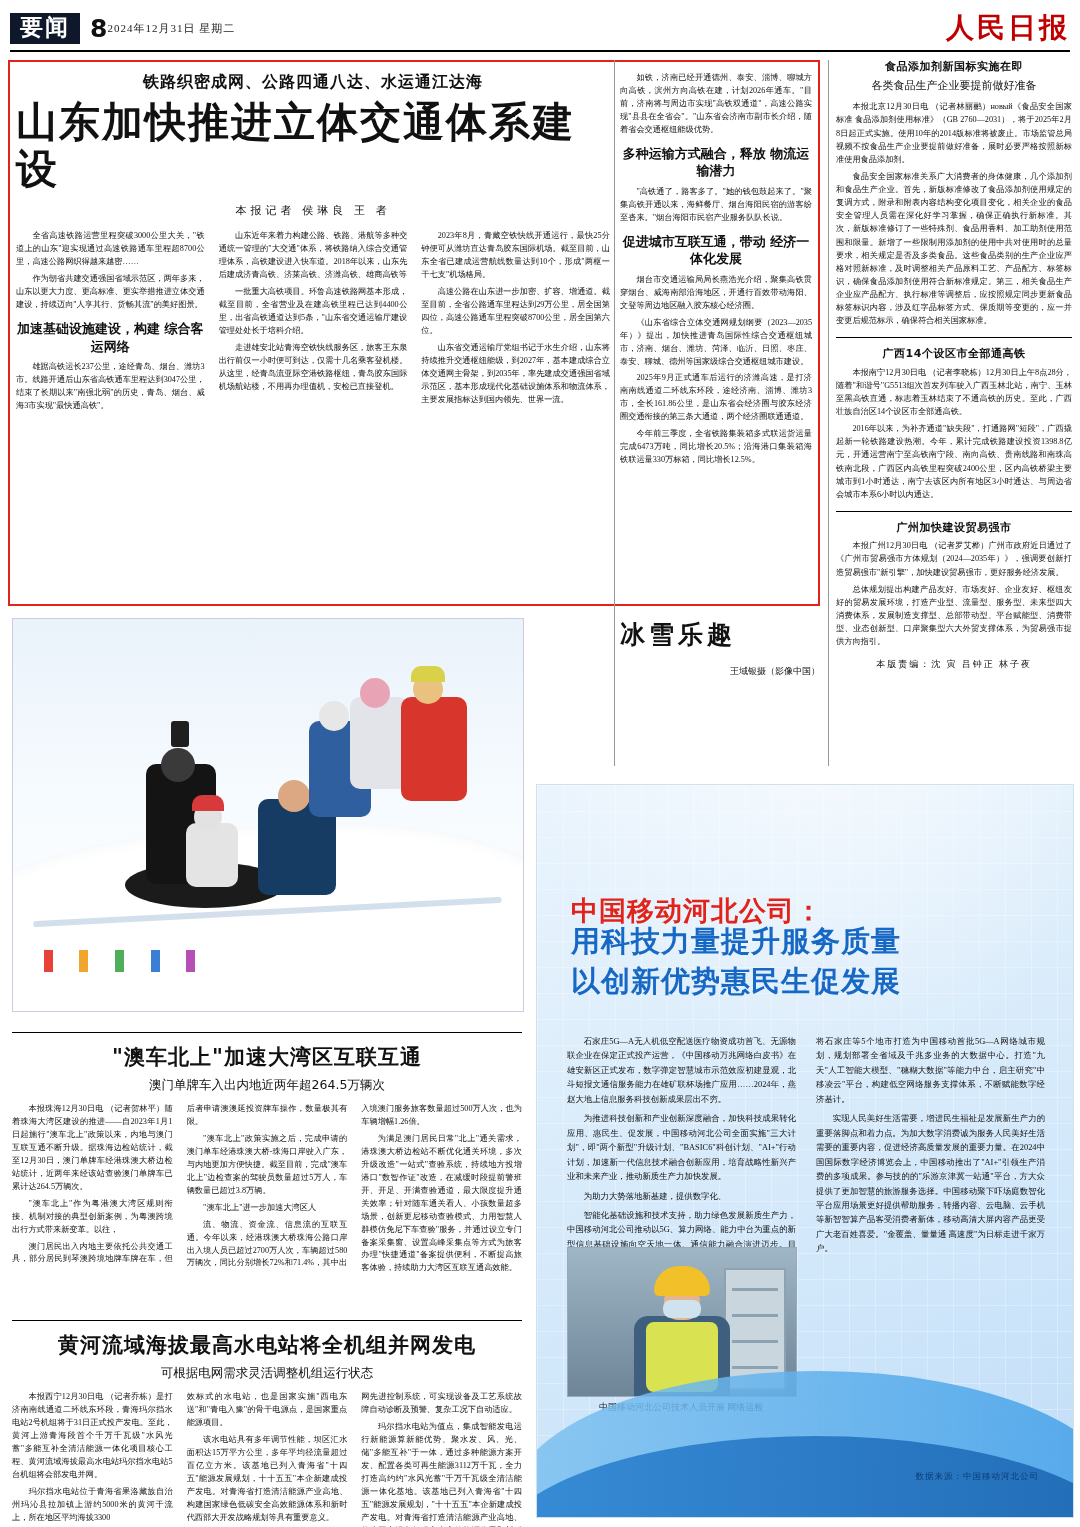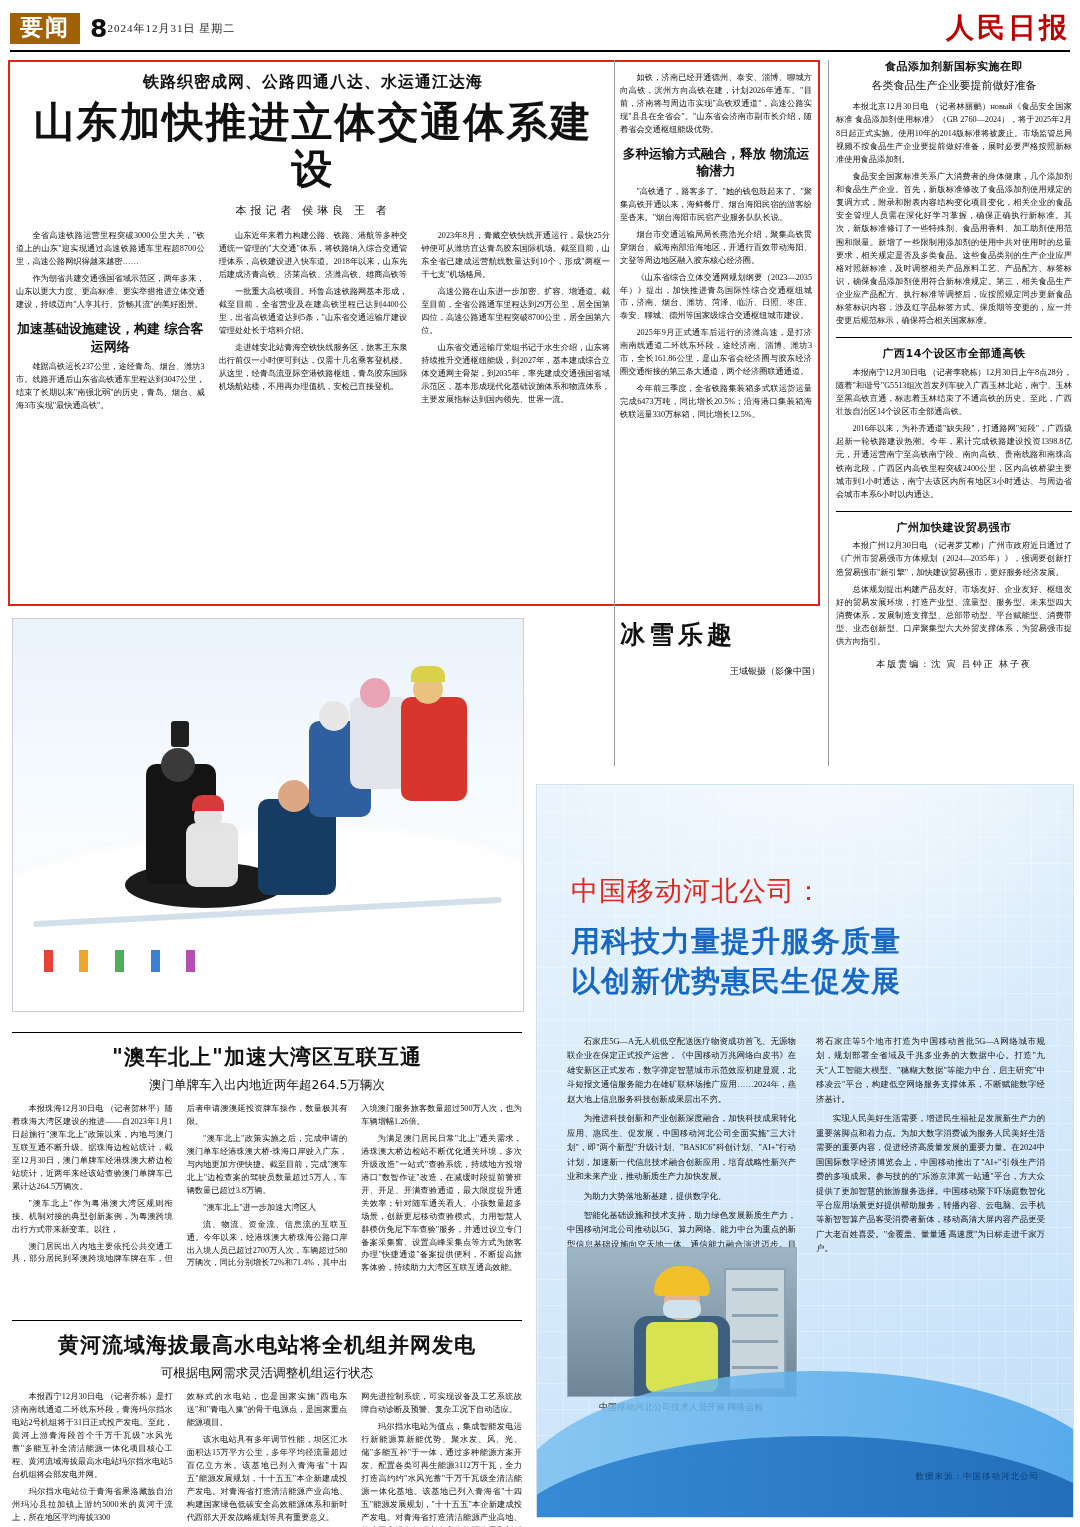--- a/index.html
+++ b/index.html
@@ -24,21 +24,21 @@
 
   
   .masthead {
     position: absolute;
     top: 8px; left: 10px; right: 10px;
     height: 40px;
     display: flex;
     align-items: center;
   }
   .mast-black {
-    background: #a16207;
+    background: #0f172a;
     color: #fff;
     font-family: "DejaVu Sans", sans-serif;
     font-weight: bold;
     font-size: 23px;
     letter-spacing: 2px;
     padding: 3px 10px 5px 10px;
     line-height: 1;
   }
   .mast-page-no {
     font-family: "DejaVu Sans", sans-serif;
@@ -93,21 +93,21 @@
 
   .headline-kicker {
     text-align: center;
     font-family: "DejaVu Sans", sans-serif;
     font-size: 16px;
     font-weight: bold;
     letter-spacing: 1px;
     margin-bottom: 6px;
   }
   .headline-main {
-    text-align: center;
+    text-align: left;
     font-family: "DejaVu Sans", sans-serif;
     font-size: 41px;
     font-weight: bold;
     letter-spacing: 2px;
     line-height: 1.15;
     margin: 4px 0 10px 0;
   }
   .byline {
     text-align: center;
     font-size: 11px;
@@ -265,23 +265,23 @@
     border-radius: 50% 50% 0 0 / 70% 70% 0 0;
     opacity: 0.85;
   }
   .ad-wave2 {
     position: absolute; left: -8%; bottom: -9%; width: 120%; height: 20%;
     background: linear-gradient(90deg,#2f86d4,#1b64b0);
     border-radius: 50% 50% 0 0 / 80% 80% 0 0;
     opacity: 0.9;
   }
   .ad-h1 {
-    position: absolute; left: 34px; top: 88px; width: 470px;
-    font-family: "DejaVu Sans", sans-serif;
-    font-weight: normal;
+    position: absolute; left: 34px; top: 108px; width: 470px;
+    font-family: "DejaVu Sans", sans-serif;
+    font-weight: bold;
     font-size: 27px;
     color: #e2231a;
     letter-spacing: 1px;
   }
   .ad-h2 {
     position: absolute; left: 34px; top: 136px; width: 470px;
     font-family: "DejaVu Sans", sans-serif;
     font-weight: bold;
     font-size: 29px;
     color: #1668c4;
@@ -355,34 +355,36 @@
       <p>山东省交通运输厅党组书记于水生介绍，山东将持续推升交通枢纽能级，到2027年，基本建成综合立体交通网主骨架，到2035年，率先建成交通强国省域示范区，基本形成现代化基础设施体系和物流体系，主要发展指标达到国内领先、世界一流。</p>
     </div>
   </div>
 
   <div class="col-mid">
     <div class="body-col-1">
       <p>如铁，济南已经开通德州、泰安、淄博、聊城方向高铁，滨州方向高铁在建，计划2026年通车。"目前，济南将与周边市实现"高铁双通道"，高速公路实现"县县在全省会"。"山东省会济南市副市长介绍，随着省会交通枢纽能级优势。</p>
       <div class="sub-head">多种运输方式融合，释放
 物流运输潜力</div>
       <p>"高铁通了，路客多了。"她的钱包鼓起来了。"聚集高铁开通以来，海鲜餐厅、烟台海阳民宿的游客纷至沓来。"烟台海阳市民宿产业服务队队长说。</p>
+      <div class="sub-head">促进城市互联互通，带动
+经济一体化发展</div>
       <p>烟台市交通运输局局长燕浩光介绍，聚集高铁贯穿烟台、威海南部沿海地区，开通行百效带动海阳、文登等周边地区融入胶东核心经济圈。</p>
       <p>《山东省综合立体交通网规划纲要（2023—2035年）》提出，加快推进青岛国际性综合交通枢纽城市，济南、烟台、潍坊、菏泽、临沂、日照、枣庄、泰安、聊城、德州等国家级综合交通枢纽城市建设。</p>
       <p>2025年9月正式通车后运行的济潍高速，是打济南南线通道二环线东环段，途经济南、淄博、潍坊3市，全长161.86公里，是山东省会经济圈与胶东经济圈交通衔接的第三条大通道，两个经济圈联通通道。</p>
       <p>今年前三季度，全省铁路集装箱多式联运货运量完成6473万吨，同比增长20.5%；沿海港口集装箱海铁联运量330万标箱，同比增长12.5%。</p>
     </div>
   </div>
 
   <div class="col-right">
 
     <div>
       <div class="rc-title">食品添加剂新国标实施在即</div>
       <div class="rc-sub">各类食品生产企业要提前做好准备</div>
       <div class="rc-body">
-        <p>本报北京12月30日电 （记者林丽鹂）новый《食品安全国家标准 食品添加剂使用标准》（GB 2760—2024），将于2025年2月8日起正式实施。使用10年的2014版标准将被废止。市场监管总局视频不按食品生产企业要提前做好准备，展时必要严格按照新标准使用食品添加剂。</p>
+        <p>本报北京12月30日电 （记者林丽鹂）новый《食品安全国家标准 食品添加剂使用标准》（GB 2760—2031），将于2025年2月8日起正式实施。使用10年的2014版标准将被废止。市场监管总局视频不按食品生产企业要提前做好准备，展时必要严格按照新标准使用食品添加剂。</p>
         <p>食品安全国家标准关系广大消费者的身体健康，几个添加剂和食品生产企业。首先，新版标准修改了食品添加剂使用规定的复调方式，附录和附表内容结构变化项目变化，相关企业的食品安全管理人员需在深化好学习掌握，确保正确执行新标准。其次，新版标准修订了一些特殊剂、食品用香料、加工助剂使用范围和限量。新增了一些限制用添加剂的使用中共对使用时的总量要求，相关规定是否及多类食品。这些食品类别的生产企业应严格对照新标准，及时调整相关产品原料工艺、产品配方、标签标识，确保食品添加剂使用符合新标准规定。第三，相关食品生产企业应产品配方、执行标准等调整后，应按照规定同步更新食品标签标识内容，涉及红字品标签方式、保质期等变更的，应一并变更后规范标示，确保符合相关国家标准。</p>
       </div>
     </div>
 
     <div class="rc-rule"></div>
 
     <div>
       <div class="rc-title">广西14个设区市全部通高铁</div>
       <div class="rc-body">
         <p>本报南宁12月30日电 （记者李晓栋）12月30日上午8点28分，随着"和谐号"G5513组次首发列车驶入广西玉林北站，南宁、玉林至黑高铁直通，标志着玉林结束了不通高铁的历史。至此，广西壮族自治区14个设区市全部通高铁。</p>

